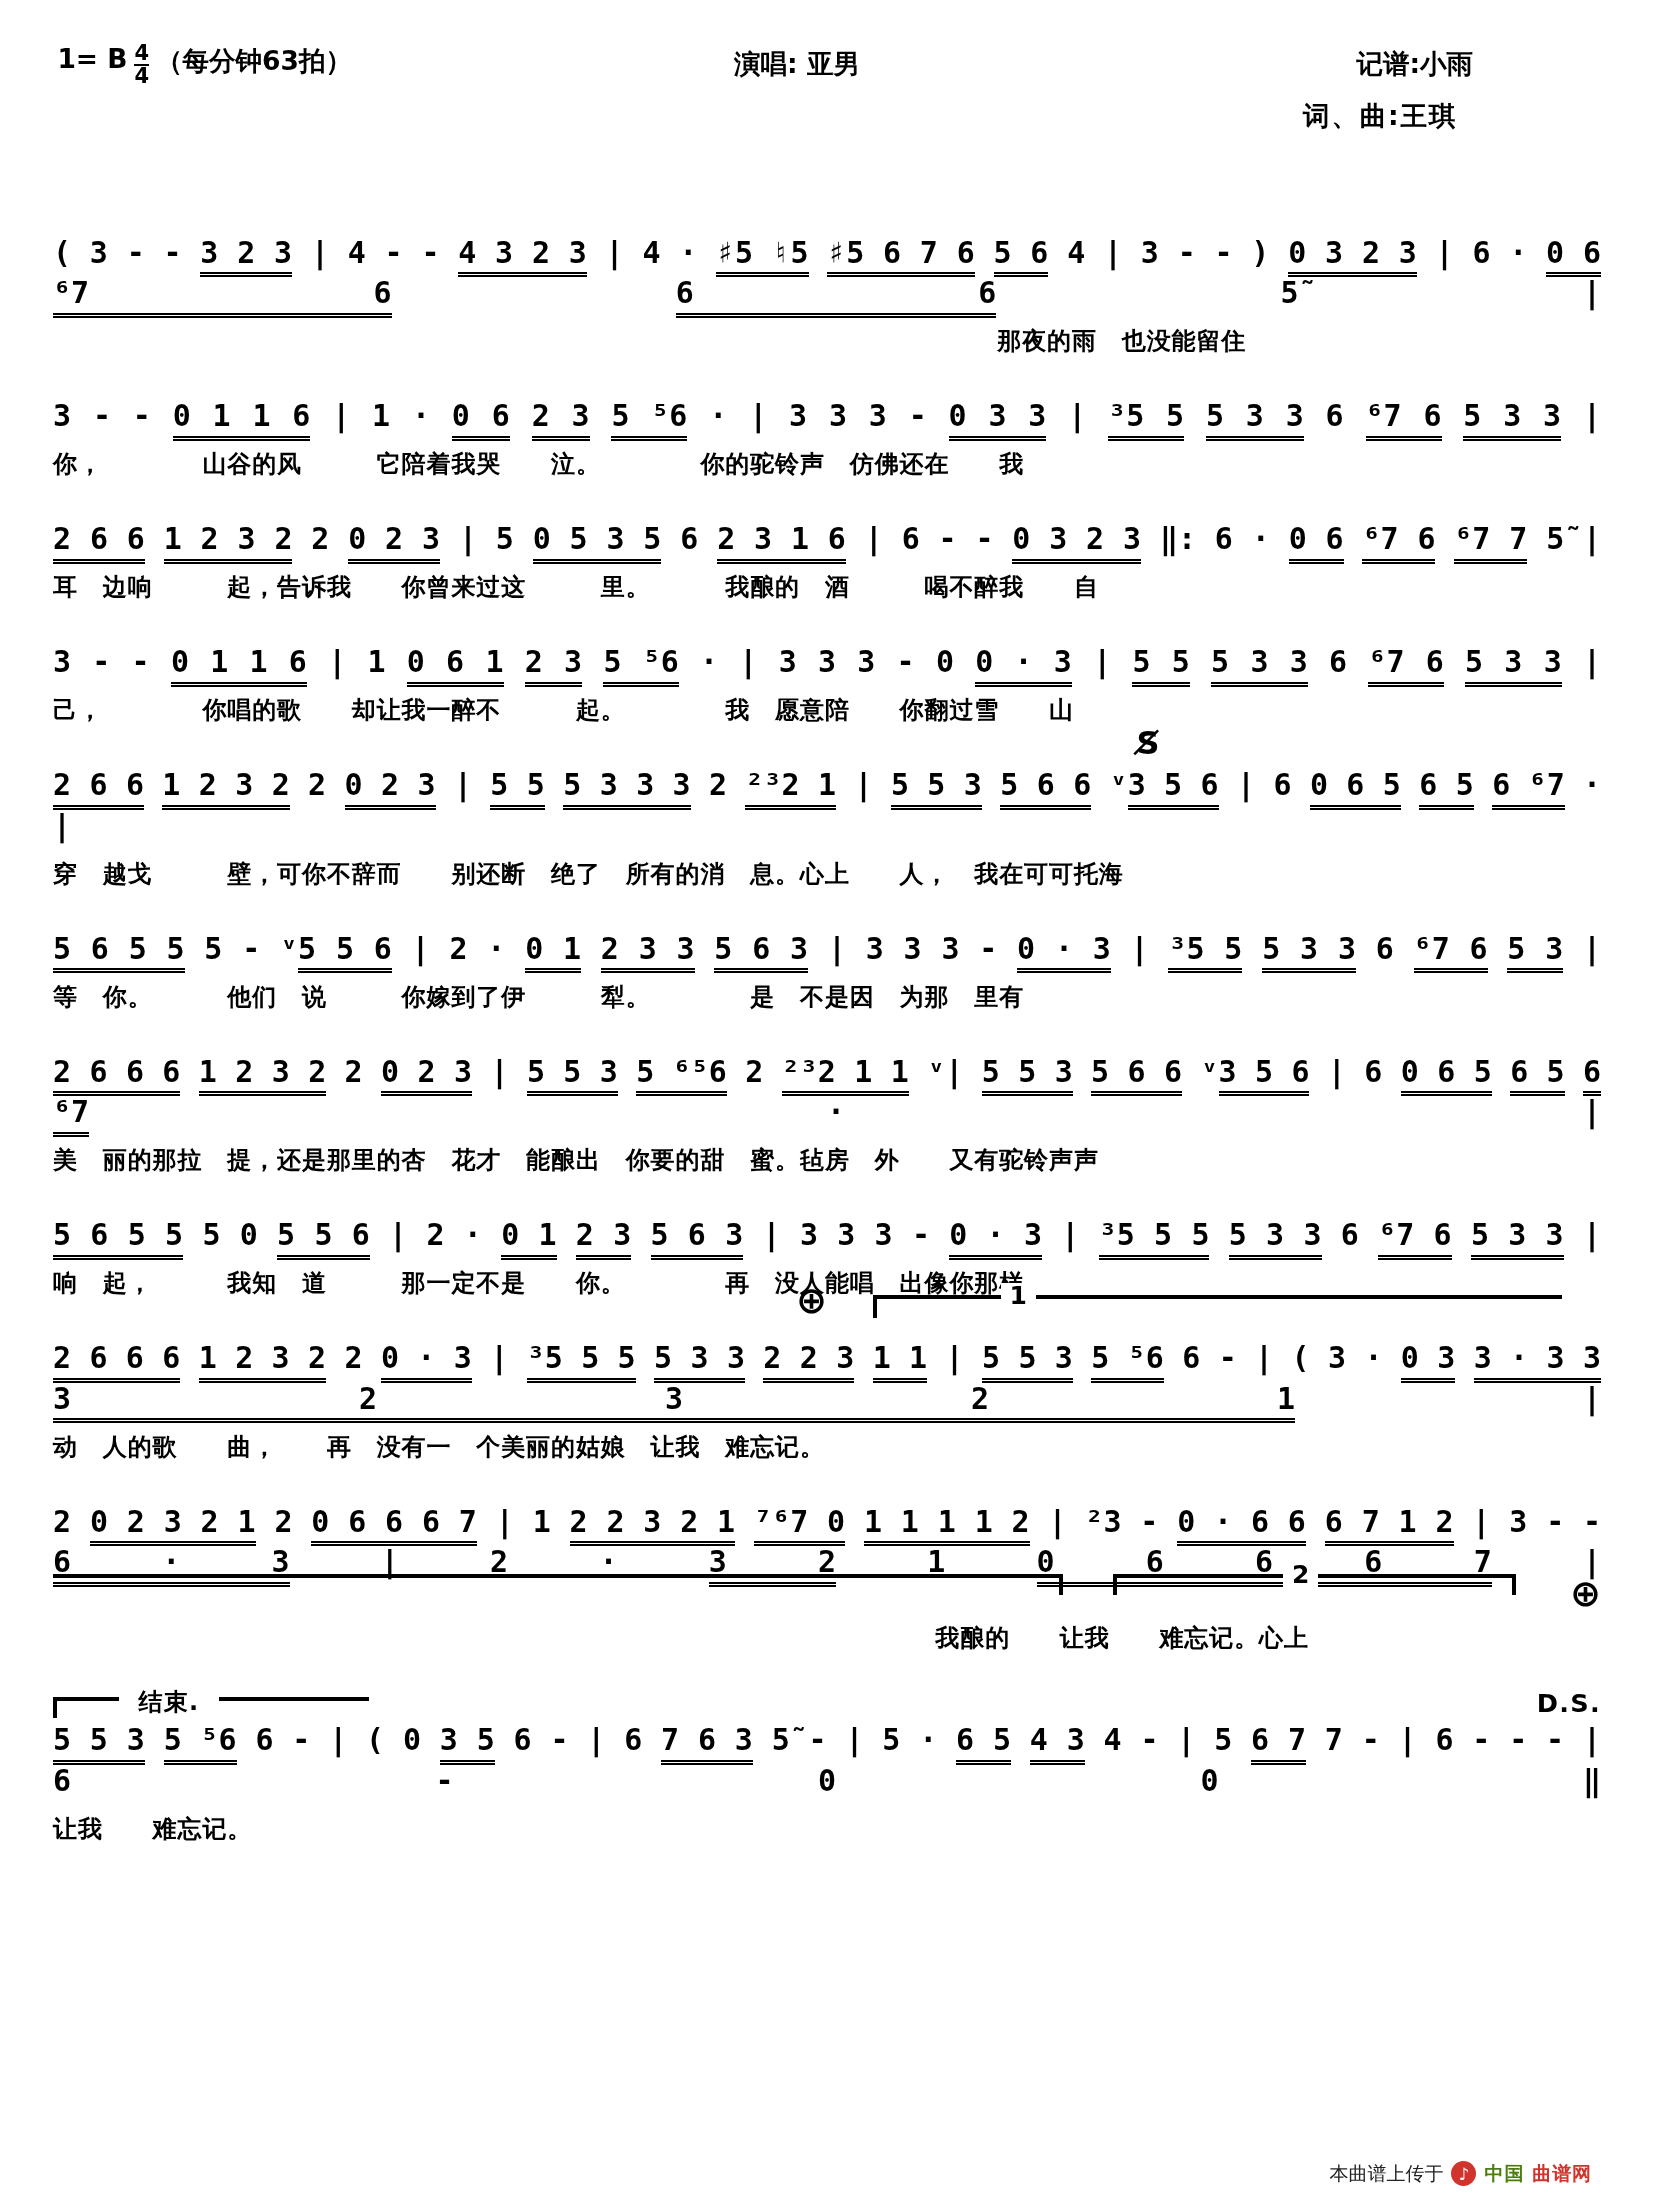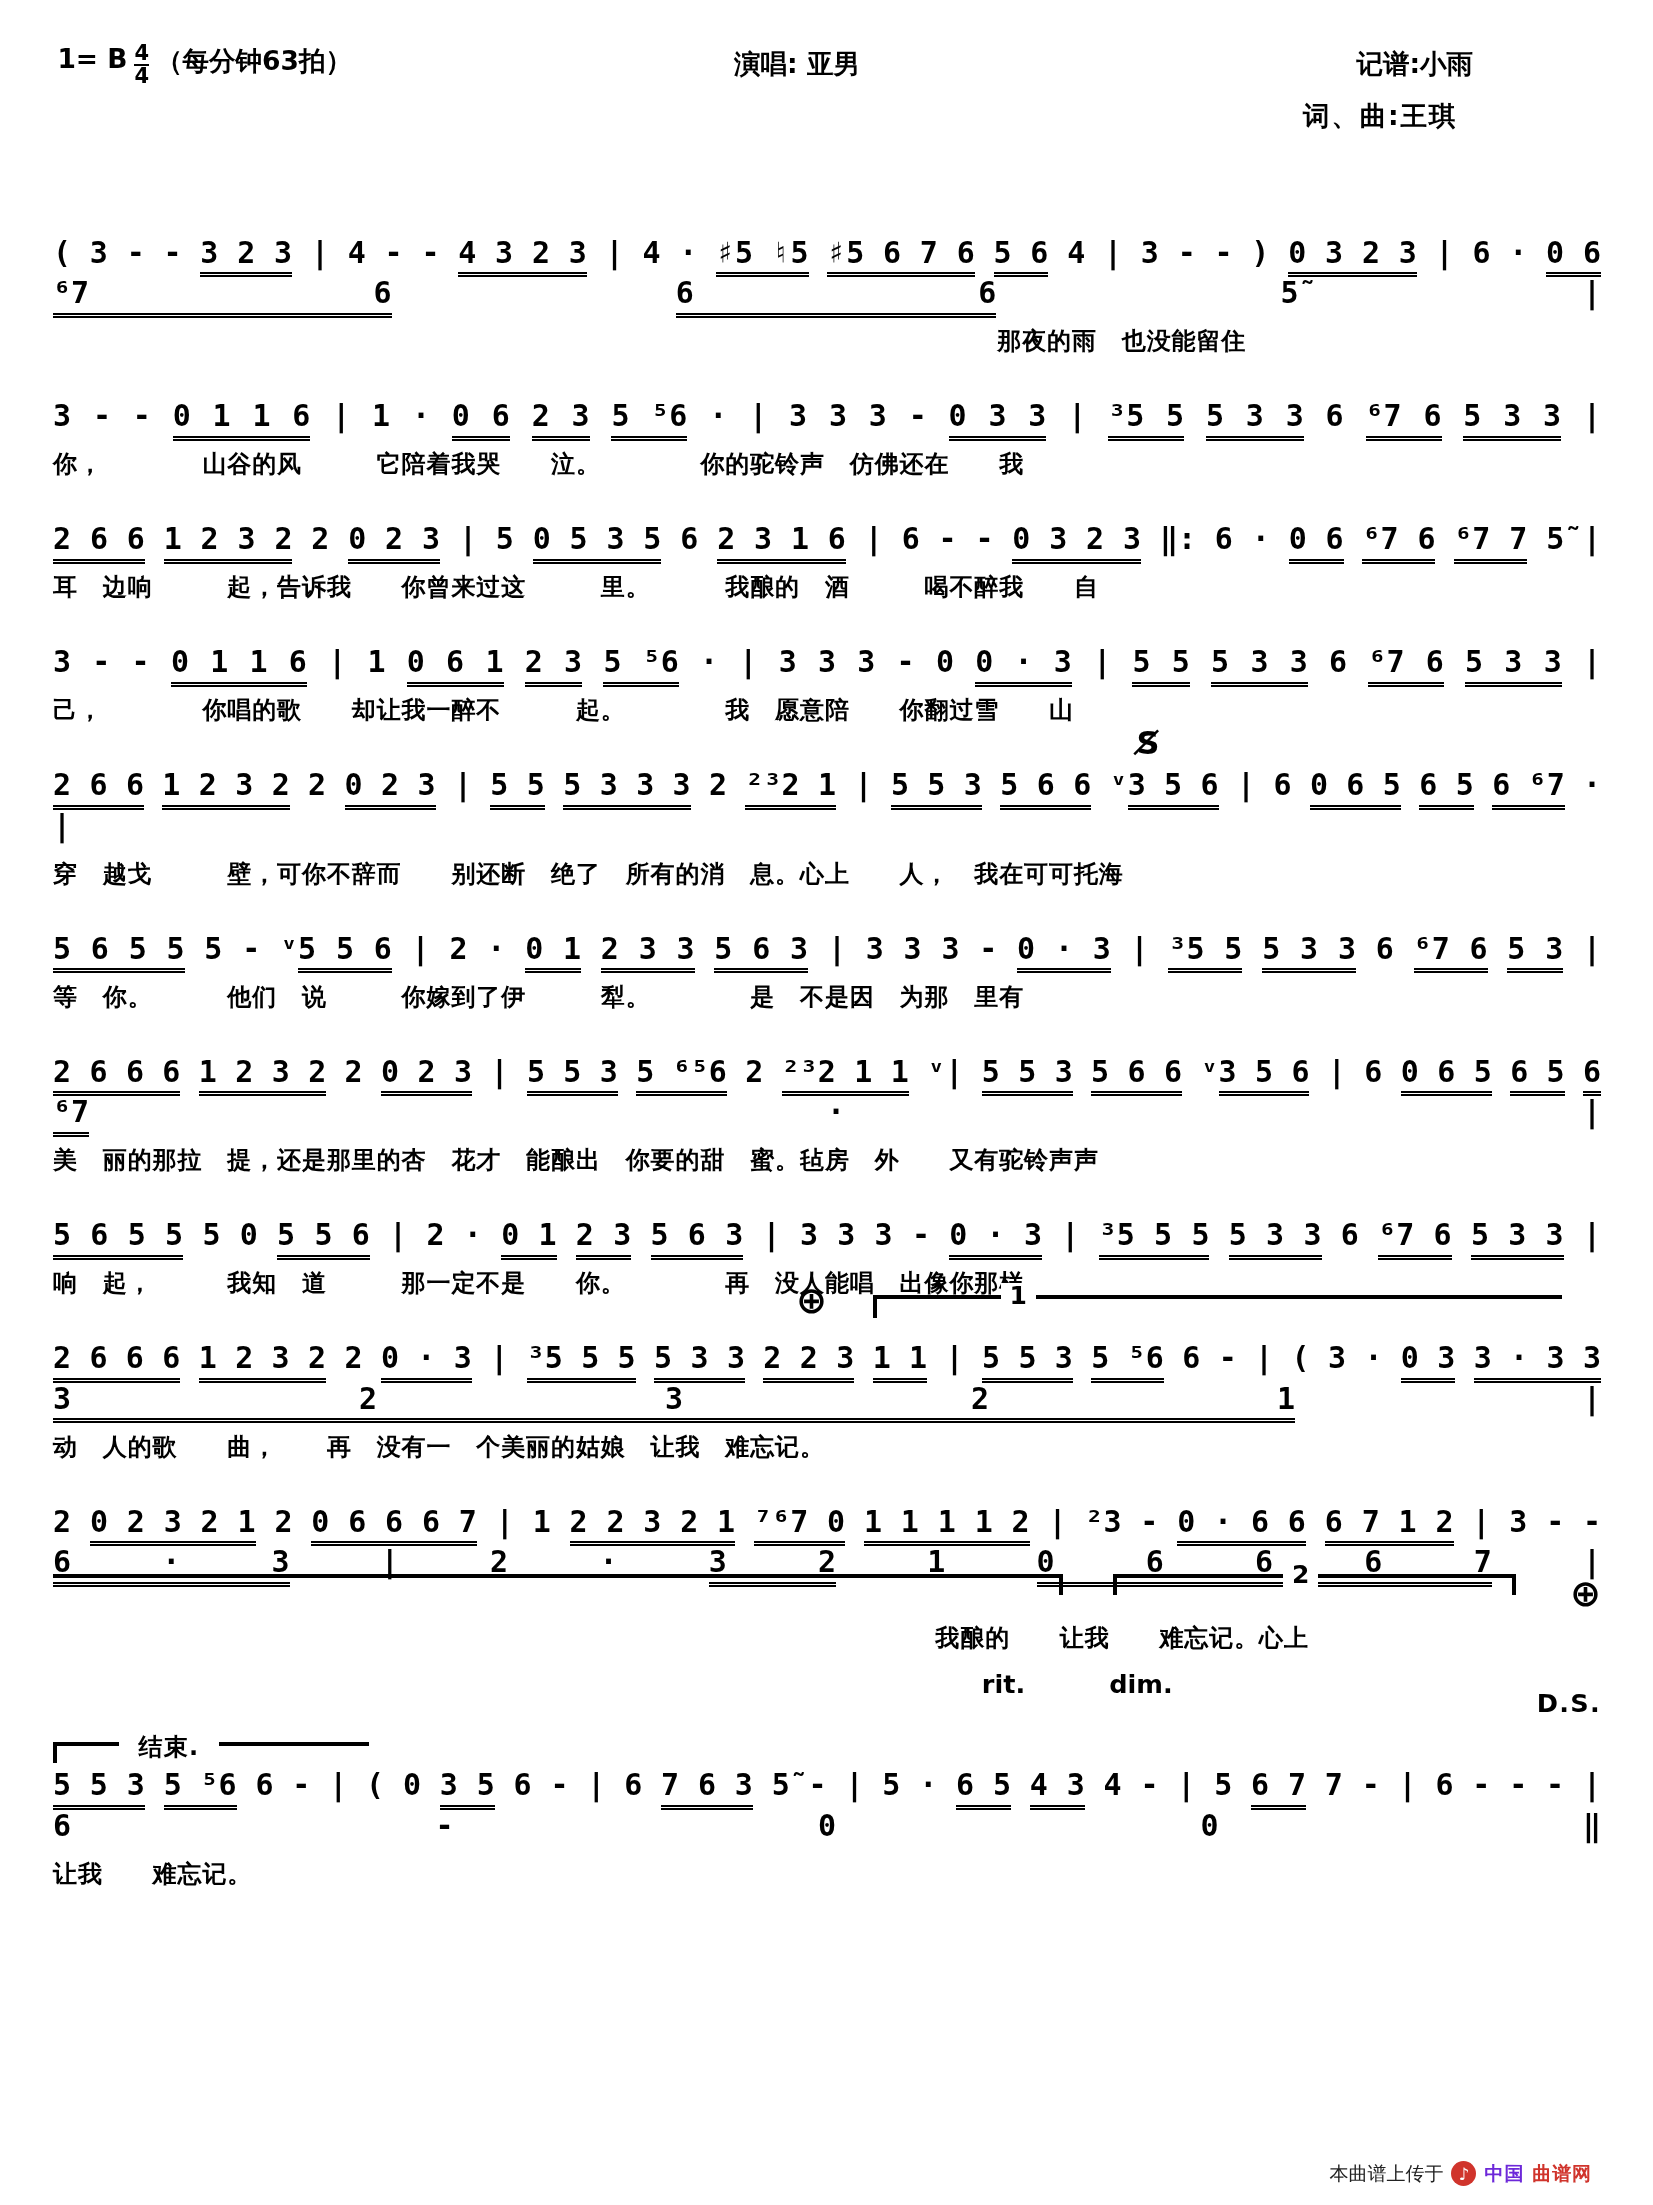--- a/index.html
+++ b/index.html
@@ -46,21 +46,21 @@
   .endrow{display:flex;align-items:flex-end;gap:19.4px;height:25px;margin-bottom:2.6px;}
   .end-corner{width:62px;height:17px;border-top:4.4px solid #000;border-left:4.4px solid #000;}
   .end-label{font-size:24px;font-weight:700;margin-top:-6.2px;letter-spacing:1.3px;}
   .end-line{width:150px;height:17px;border-top:4.4px solid #000;}
 
   
   .wm{position:absolute;right:62px;bottom:18.5px;display:flex;align-items:center;gap:8px;font-size:19px;}
   .wm .pre{color:#222;font-weight:500;}
   .logo{width:25px;height:25px;border-radius:50%;background:#d0342c;color:#fff;display:flex;align-items:center;justify-content:center;font-size:17px;}
   .logo::before{content:"♪";}
-  .brand-b{font-weight:900;color:#6d28d9;letter-spacing:0.9px;}
+  .brand-b{font-weight:900;color:#4d7c0f;letter-spacing:0.9px;}
   .brand-r{font-weight:900;color:#d0342c;letter-spacing:0.9px;}
 </style>
 </head>
 <body>
 
 <div class="page">
 
   <div class="hdr">
     <div class="credit">词、曲:王琪</div>
     <div class="hrow2">
@@ -136,24 +136,20 @@
     <div class="sys">
       <div class="pre11">
         <div class="lineA"></div>
         <div class="volta2">
           <span class="vlabel">2</span>
         </div>
         <span class="coda">⊕</span>
       </div>
       <span class="ds">D.S.</span>
       <div class="lyrics ml58">我酿的　　让我　　难忘记。心上</div>
-      <div class="ritdim">
-        <span>rit.</span>
-        <span>dim.</span>
-      </div>
     </div>
 
     <div class="sys">
       <div class="endrow">
         <div class="end-corner"></div>
         <div class="end-label">结束.</div>
         <div class="end-line"></div>
       </div>
       <div class="notes"><span class="beam">5 5 3</span> <span class="beam">5 ⁵6</span> 6 - | ( 0 <span class="beam">3 5</span> 6 - | 6 <span class="beam">7 6 3</span> 5̃ - | 5 · <span class="beam">6 5</span> <span class="beam">4 3</span> 4 - | 5 <span class="beam">6 7</span> 7 - | 6 - - - | 6 - 0 0 ‖</div>
       <div class="lyrics">让我　　难忘记。</div>

